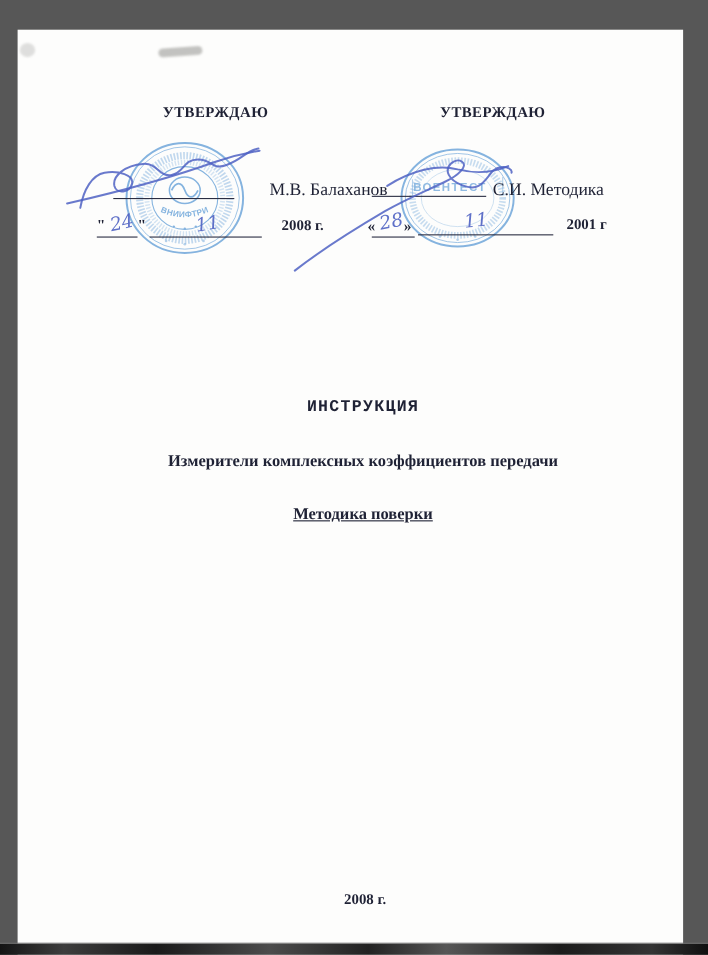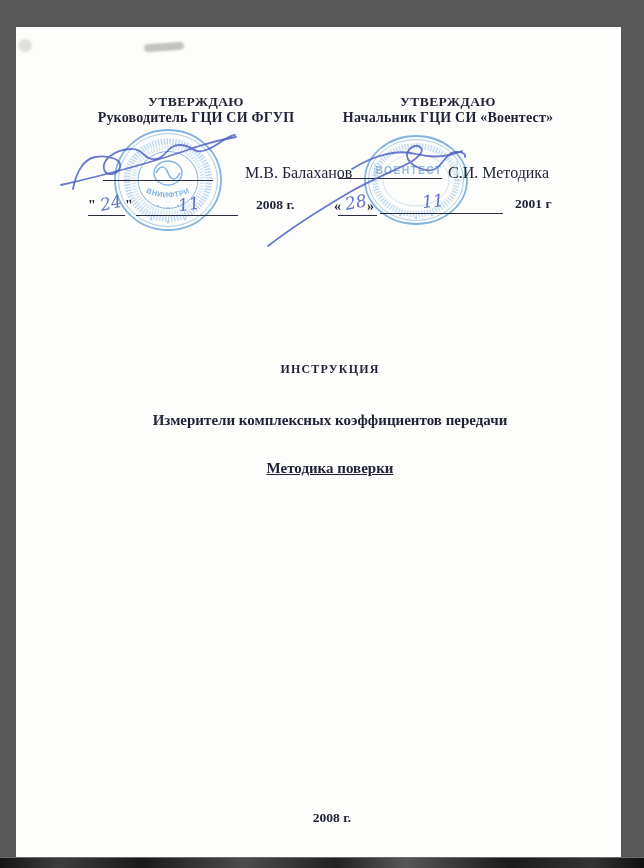--- a/index.html
+++ b/index.html
@@ -69,44 +69,42 @@
   svg.stamp text{fill:var(--stamp-blue);font-family:"Liberation Sans",sans-serif;font-weight:bold;}
   svg.stamp .dot{fill:var(--stamp-blue);}
   .stamp-left{left:95px;top:99px;}
   .stamp-right{left:346px;top:106px;}
   svg.ink{position:absolute;overflow:visible;}
   svg.ink path{fill:none;stroke:var(--ink-blue);stroke-width:1.8;stroke-linecap:round;opacity:.85;}
   .ink-left{left:40px;top:90px;}
   .ink-right{left:240px;top:100px;}
   
   .titles{position:absolute;left:34px;top:0;width:560px;color:var(--text);font-weight:bold;text-align:center;}
-  .title-doc{position:absolute;left:0;right:0;top:335px;font-size:12px;letter-spacing:1.2px;}
+  .title-doc{position:absolute;left:0;right:0;top:335px;font-size:15px;letter-spacing:1.2px;font-family:Liberation Mono, monospace;}
   .subject{position:absolute;left:0;right:0;top:384px;font-size:15px;line-height:18px;text-align:center;}
   .subtitle{position:absolute;left:0;right:0;top:433px;font-size:15px;text-decoration:underline;}
   .footer-year{
     position:absolute;left:36px;width:560px;top:783px;text-align:center;
     font-weight:bold;font-size:13.5px;color:var(--text);
   }
 </style>
 </head>
 <body>
 
 <div class="page">
 
   <div class="smudge s1"></div>
   <div class="smudge s2"></div>
 
   <div class="approval left">
     <div class="appr-heading">УТВЕРЖДАЮ</div>
-    <div class="appr-line">Руководитель ГЦИ СИ ФГУП</div>
   </div>
 
   <div class="approval right">
     <div class="appr-heading">УТВЕРЖДАЮ</div>
-    <div class="appr-line">Начальник ГЦИ СИ «Воентест»</div>
   </div>
 
   <svg class="stamp stamp-left" width="114" height="108" viewBox="0 0 114 108">
     <ellipse class="ln" cx="57" cy="54" rx="53" ry="50" stroke-width="1.8"></ellipse>
     <ellipse class="ln" cx="57" cy="54" rx="49.5" ry="46.5" stroke-width=".7"></ellipse>
     <ellipse class="ring" cx="57" cy="54" rx="41" ry="38.5" stroke-width="6.5" stroke-dasharray="1.5 1.4" opacity=".5"></ellipse>
     <ellipse class="ring" cx="57" cy="54" rx="34.5" ry="32.5" stroke-width="4.5" stroke-dasharray="1.3 1.5" opacity=".35"></ellipse>
     <ellipse class="ln" cx="57" cy="54" rx="30" ry="28.5" stroke-width="1"></ellipse>
     <ellipse class="ln" cx="57" cy="47" rx="14" ry="12" stroke-width="1.4"></ellipse>
     <path class="ln" d="M45,47 C49,39 54,39 57,47 C60,55 65,55 69,47" stroke-width="1.6"></path>

